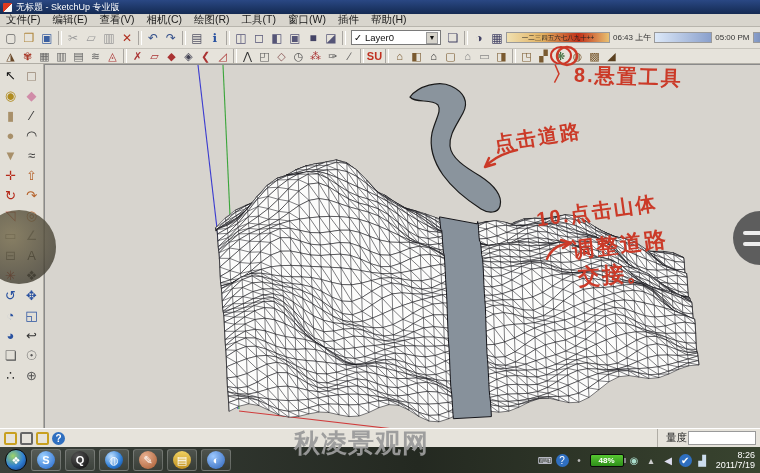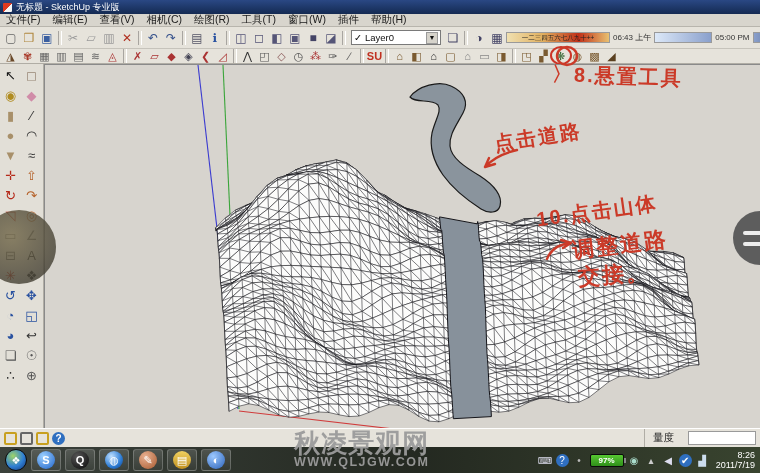--- a/index.html
+++ b/index.html
@@ -19,21 +19,21 @@
 .combo{width:90px;height:15px;background:#fff;border:1px solid #7a7a7a;font-size:9.5px;display:flex;align-items:center;padding:0 2px;gap:3px;margin:0 3px;flex:none;color:#111}
 .combo .dd{margin-left:auto;width:12px;height:12px;background:#d6d3cb;border:1px solid #9a9a9a;font-size:7px;display:flex;align-items:center;justify-content:center}
 .strip{height:11px;border:1px solid #9a9a9a;flex:none;font-size:6.5px;line-height:10px;overflow:hidden;color:#222;text-align:center;white-space:nowrap}
 .slbl{font-size:8px;color:#333;margin:0 3px;flex:none;white-space:nowrap}
 #palette{position:absolute;left:0;top:64px;width:44px;height:364px;background:#e2dfd7;border-right:1px solid #b0ada5;display:grid;grid-template-columns:20px 20px;align-content:start;gap:1px;padding:2px 1px}
 #palette .ticon{width:19px;height:19px;font-size:13px}
 #viewport{position:absolute;left:44px;top:64px;width:716px;height:364px;border-top:1px solid #8a8a8a;border-left:1px solid #8a8a8a;background:#d7d4ce;overflow:hidden}
 svg{display:block}
 #statusbar{position:absolute;left:0;top:428px;width:760px;height:19px;background:#e6e3db;border-top:1px solid #fff;display:flex;align-items:center;font-size:10.5px;color:#1a1a1a;padding:0 4px;gap:3px}
 .sico{width:13px;height:13px;border-radius:50%;display:inline-flex;align-items:center;justify-content:center;font-size:9px;flex:none;font-weight:bold}
-#measure{margin-left:auto;display:flex;align-items:center;gap:14px;border-left:1px solid #b0ada5;padding-left:8px;height:100%}
+#measure{margin-left:auto;display:flex;align-items:center;gap:1px;border-left:1px solid #b0ada5;padding-left:8px;height:100%}
 #measure .mbox{width:68px;height:14px;background:#fff;border:1px solid #9a9a9a}
 #taskbar{position:absolute;left:0;top:447px;width:760px;height:26px;background:linear-gradient(90deg,#3b413b,#242921 55%,#39442f);display:flex;align-items:center;padding:0 5px;gap:4px}
 #orb{width:22px;height:22px;border-radius:50%;background:radial-gradient(circle at 35% 30%,#9fd468,#2f7fd4 55%,#14346e);border:1px solid #0a0a0a;display:flex;align-items:center;justify-content:center;color:#fff;font-size:10px;flex:none}
 .app{width:30px;height:22px;border:1px solid rgba(255,255,255,.22);border-radius:3px;background:linear-gradient(rgba(255,255,255,.15),rgba(255,255,255,.03));display:flex;align-items:center;justify-content:center;flex:none}
 .app .ic{width:18px;height:18px;border-radius:50%;display:flex;align-items:center;justify-content:center;font-size:11px;font-weight:bold;color:#fff}
 #tray{margin-left:auto;display:flex;align-items:center;gap:4px}
 .tico{width:13px;height:13px;display:inline-flex;align-items:center;justify-content:center;font-size:10px;border-radius:2px;flex:none}
 #battery{width:34px;height:13px;background:linear-gradient(180deg,#57c832,#2f8f1a);border:1px solid #0a0a0a;border-radius:2px;color:#fff;font-size:8px;font-weight:bold;display:flex;align-items:center;justify-content:center;position:relative;flex:none}
 #battery::after{content:"";position:absolute;right:-3px;top:3px;width:2px;height:5px;background:#888}
 #clock{text-align:right;font-size:9px;color:#fff;line-height:10px;margin-left:3px;white-space:nowrap}
@@ -295,21 +295,20 @@
       <span class="tico sico" style="color: rgb(255, 255, 255); background: rgb(47, 111, 192); border-radius: 50%;">?</span>
     </span>
   <span id="measure">
     <span>量度</span>
     <span class="mbox"></span>
   </span>
 </div>
 
 <div id="wm">
   <div class="l1">秋凌景观网</div>
-  <div class="l2">WWW.QLJGW.COM</div>
 </div>
 
 <div id="taskbar">
   <div id="orb">❖</div>
   <span id="apps" style="display:flex;gap:4px">
       <span class="app">
         <span class="ic" style="background: radial-gradient(circle at 35% 30%, rgb(156, 208, 255), rgb(31, 99, 200));">S</span>
       </span>
       <span class="app">
         <span class="ic" style="background: radial-gradient(circle at 35% 30%, rgb(85, 85, 85), rgb(10, 10, 10));">Q</span>
@@ -326,21 +325,21 @@
       <span class="app">
         <span class="ic" style="background: radial-gradient(circle at 35% 30%, rgb(156, 200, 255), rgb(43, 98, 184));">◐</span>
       </span>
     </span>
   <span id="tray">
     <span style="display:flex;gap:4px">
         <span class="tico" style="color: rgb(221, 221, 238);">⌨</span>
         <span class="tico" style="color: rgb(255, 255, 255); background: rgb(47, 111, 192); border-radius: 50%;">?</span>
         <span class="tico" style="color: rgb(187, 187, 187);">•</span>
       </span>
-    <span id="battery">97%</span>
+    <span id="battery">48%</span>
     <span style="display:flex;gap:4px">
         <span class="tico" style="color: rgb(170, 221, 204);">◉</span>
         <span class="tico" style="color: rgb(204, 204, 204);">▴</span>
         <span class="tico" style="color: rgb(221, 221, 238);">◀</span>
         <span class="tico" style="color: rgb(255, 255, 255); background: rgb(47, 111, 192); border-radius: 50%;">✔</span>
         <span class="tico" style="color: rgb(204, 221, 238);">▟</span>
       </span>
     <span id="clock">
       <div>8:26</div>
       <div>2011/7/19</div>

